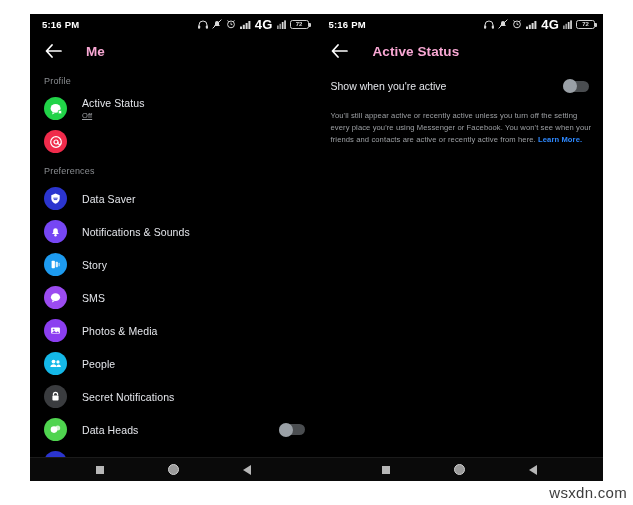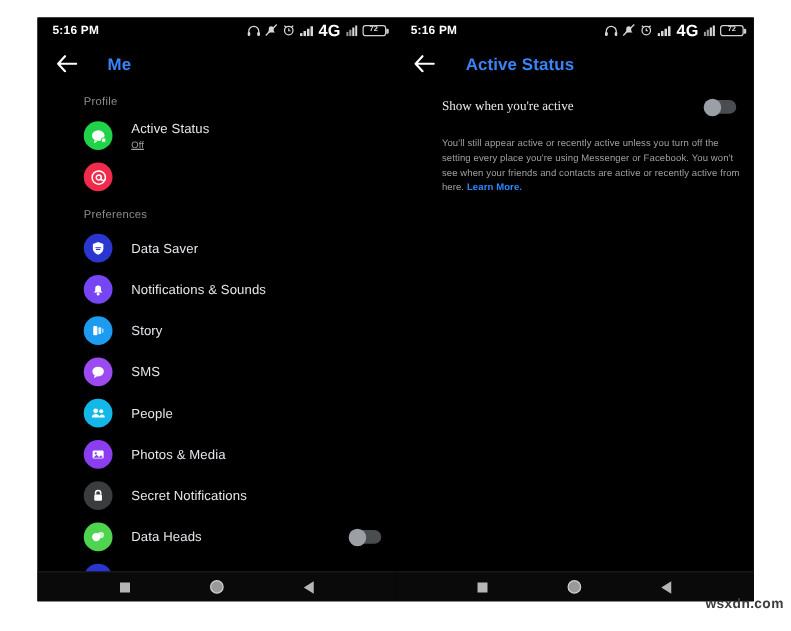--- a/index.html
+++ b/index.html
@@ -66,29 +66,28 @@
   }
   .back-arrow {
     width: 22px; height: 22px;
     display: flex; align-items: center; justify-content: center;
     cursor: pointer;
   }
   .appbar-title {
     font-size: 13.5px;
     font-weight: bold;
     margin-left: 22px;
-    color: #3b82f6;
+    color: #f9a8d4;
     letter-spacing: .1px;
   }
   
   .body {
     flex: 1 1 auto;
     overflow: hidden;
     position: relative;
-    margin-left: 23px;
   }
   .section-header {
     color: #8a8d91;
     font-size: 9px;
     padding: 8px 0 6px 14px;
     letter-spacing: .2px;
   }
   .row {
     display: flex;
     align-items: center;
@@ -121,21 +120,20 @@
     left: 0px; top: -1.5px;
     width: 14px; height: 14px;
     border-radius: 50%;
     background: #9aa0a6;
   }
   
   .active-row {
     display: flex;
     align-items: center;
     padding: 12px 14px 10px 14px;
-    font-family: Liberation Serif, serif;
   }
   .active-row-label { color: #e4e6eb; font-size: 10.5px; }
   .desc {
     padding: 8px 6px 0 14px;
     color: #9da0a4;
     font-size: 7.6px;
     line-height: 1.55;
     letter-spacing: .1px;
   }
   .desc a { color: #2e89ff; text-decoration: none; font-weight: bold; }
@@ -153,25 +151,24 @@
   .nav-square { width: 8px; height: 8px; background: #b6b6b6; }
   .nav-circle { width: 11px; height: 11px; border-radius: 50%; background: #9a9a9a; border: 1.5px solid #cfcfcf; }
   .nav-tri {
     width: 0; height: 0;
     border-top: 5.5px solid transparent;
     border-bottom: 5.5px solid transparent;
     border-right: 8px solid #b6b6b6;
   }
   .watermark {
     position: absolute;
-    right: 6px; bottom: 16px;
+    right: 6px; bottom: 4px;
     color: #3d3d3d;
-    font-size: 11px;
+    font-size: 15px;
     letter-spacing: .3px;
-    font-weight: bold;
   }
 </style>
 </head>
 <body>
 
 <div class="stage">
 
   <div class="phone">
 
     <div class="statusbar">
@@ -303,43 +300,43 @@
               <ellipse cx="6.5" cy="6.2" rx="4.6" ry="3.9" fill="#ffffff"></ellipse>
               <path d="M3.6 9.3l-.5 2.2 2.6-1.5z" fill="#ffffff"></path>
             </svg>
         </div>
         <div class="row-text">
           <span class="row-title">SMS</span>
         </div>
       </div>
 
       <div class="row">
+        <div class="row-icon" style="background:#8b3ef0">
+          <svg width="13" height="13" viewBox="0 0 13 13">
+              <rect x="2.1" y="3.4" width="8.8" height="6.3" rx="1" fill="#ffffff"></rect>
+              <circle cx="4.6" cy="5.6" r="0.9" fill="#8b3ef0"></circle>
+              <path d="M2.6 9.2l2.6-2.4 2 1.8 1.7-1.4 1.5 2z" fill="#8b3ef0"></path>
+            </svg>
+        </div>
+        <div class="row-text">
+          <span class="row-title">Photos &amp; Media</span>
+        </div>
+      </div>
+
+      <div class="row">
         <div class="row-icon" style="background:#14b8e8">
           <svg width="13" height="13" viewBox="0 0 13 13">
               <circle cx="4.5" cy="4.6" r="1.9" fill="#ffffff"></circle>
               <circle cx="9" cy="4.9" r="1.6" fill="#ffffff"></circle>
               <path d="M1.4 10c0-1.8 1.4-2.8 3.1-2.8S7.6 8.2 7.6 10z" fill="#ffffff"></path>
               <path d="M7.4 10c0-1.5 1-2.5 2.3-2.5s2.1 1 2.1 2.5z" fill="#ffffff"></path>
             </svg>
         </div>
         <div class="row-text">
           <span class="row-title">People</span>
-        </div>
-      </div>
-
-      <div class="row">
-        <div class="row-icon" style="background:#8b3ef0">
-          <svg width="13" height="13" viewBox="0 0 13 13">
-              <rect x="2.1" y="3.4" width="8.8" height="6.3" rx="1" fill="#ffffff"></rect>
-              <circle cx="4.6" cy="5.6" r="0.9" fill="#8b3ef0"></circle>
-              <path d="M2.6 9.2l2.6-2.4 2 1.8 1.7-1.4 1.5 2z" fill="#8b3ef0"></path>
-            </svg>
-        </div>
-        <div class="row-text">
-          <span class="row-title">Photos &amp; Media</span>
         </div>
       </div>
 
       <div class="row">
         <div class="row-icon" style="background:#3a3c3f">
           <svg width="13" height="13" viewBox="0 0 13 13">
               <path d="M4.4 5.6V4.5a2.1 2.1 0 014.2 0v1.1" fill="none" stroke="#ffffff" stroke-width="1.2"></path>
               <rect x="3.4" y="5.5" width="6.2" height="5" rx="1" fill="#ffffff"></rect>
             </svg>
         </div>

